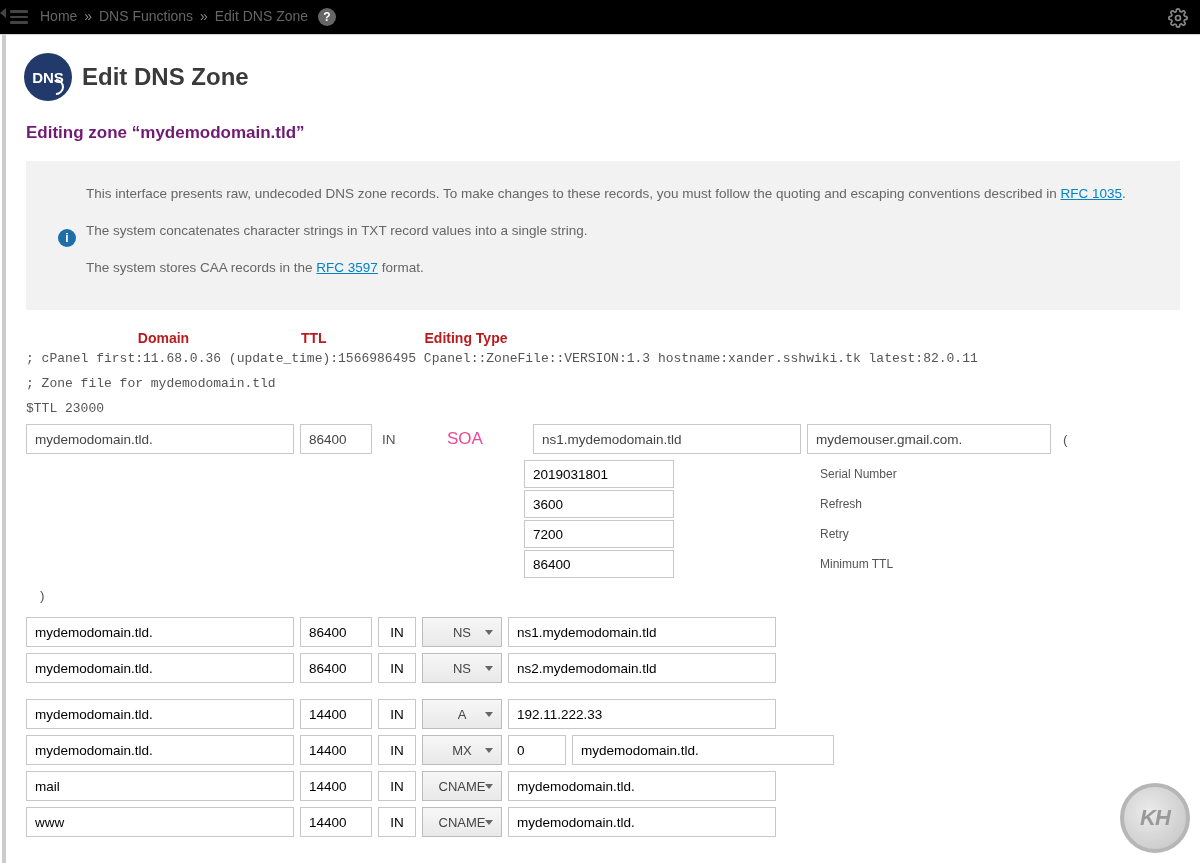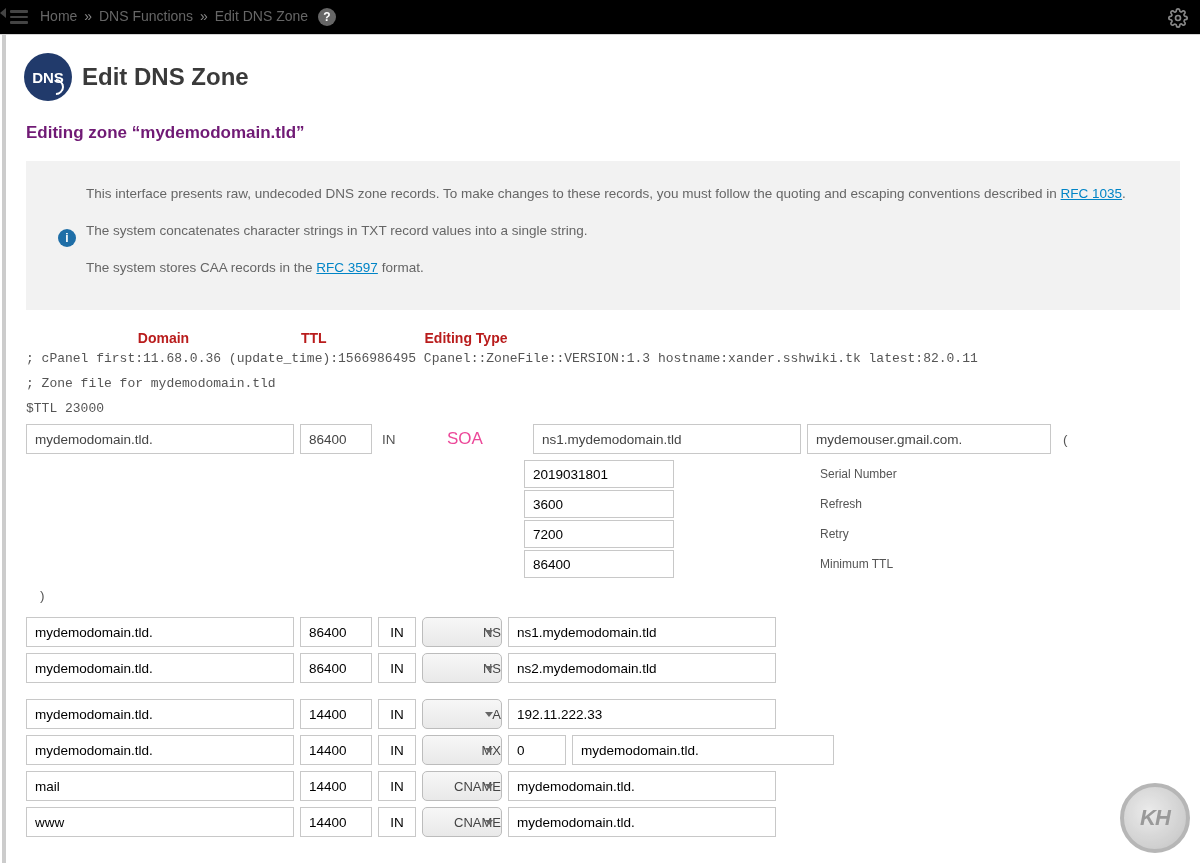--- a/index.html
+++ b/index.html
@@ -39,21 +39,21 @@
 .w-ns1 { width: 268px; }
 .w-email { width: 244px; }
 .paren { color: #555; padding-left: 6px; }
 .soa-sub { display: flex; align-items: center; gap: 6px; margin-bottom: 2px; margin-left: 498px; }
 .soa-sub input { width: 150px; height: 28px; padding: 0 8px; border: 1px solid #c8c8c8; font-size: 13.5px; }
 .soa-sub .label { margin-left: 140px; color: #555; font-size: 12px; }
 .close-paren { padding: 8px 0 14px 14px; color: #555; }
 .rec-row { display: flex; align-items: center; gap: 6px; margin-bottom: 6px; }
 .rec-row input[type="text"] { height: 30px; padding: 0 8px; border: 1px solid #c8c8c8; font-size: 13.5px; }
 .w-in { width: 38px; text-align: center; }
-.select-wrap { position: relative; width: 80px; height: 30px; border: 1px solid #bcbcbc; border-radius: 5px; background: linear-gradient(#f7f7f7, #e9e9e9); display: flex; align-items: center; justify-content: flex-end; font-size: 13px; color: #444; cursor: pointer; }
+.select-wrap { position: relative; width: 80px; height: 30px; border: 1px solid #bcbcbc; border-radius: 0; background: linear-gradient(#f7f7f7, #e9e9e9); display: flex; align-items: center; justify-content: center; font-size: 13px; color: #444; cursor: pointer; }
 .select-wrap::after { content: ""; position: absolute; right: 8px; top: 12px; width: 0; height: 0; border-left: 4px solid transparent; border-right: 4px solid transparent; border-top: 5px solid #666; }
 .w-val { width: 268px; }
 .w-mxpri { width: 58px; }
 .w-mxval { width: 262px; }
 .group-gap { height: 10px; }
 .watermark { position: fixed; right: 10px; bottom: 10px; width: 70px; height: 70px; border: 4px solid #aaa; border-radius: 50%; background: radial-gradient(circle at 40% 40%, #e8e8e8, #b8b8b8); display: flex; align-items: center; justify-content: center; color: #888; font-weight: 900; font-size: 22px; font-style: italic; letter-spacing: -1px; opacity: 0.85; }
 </style>
 </head>
 <body>
 

